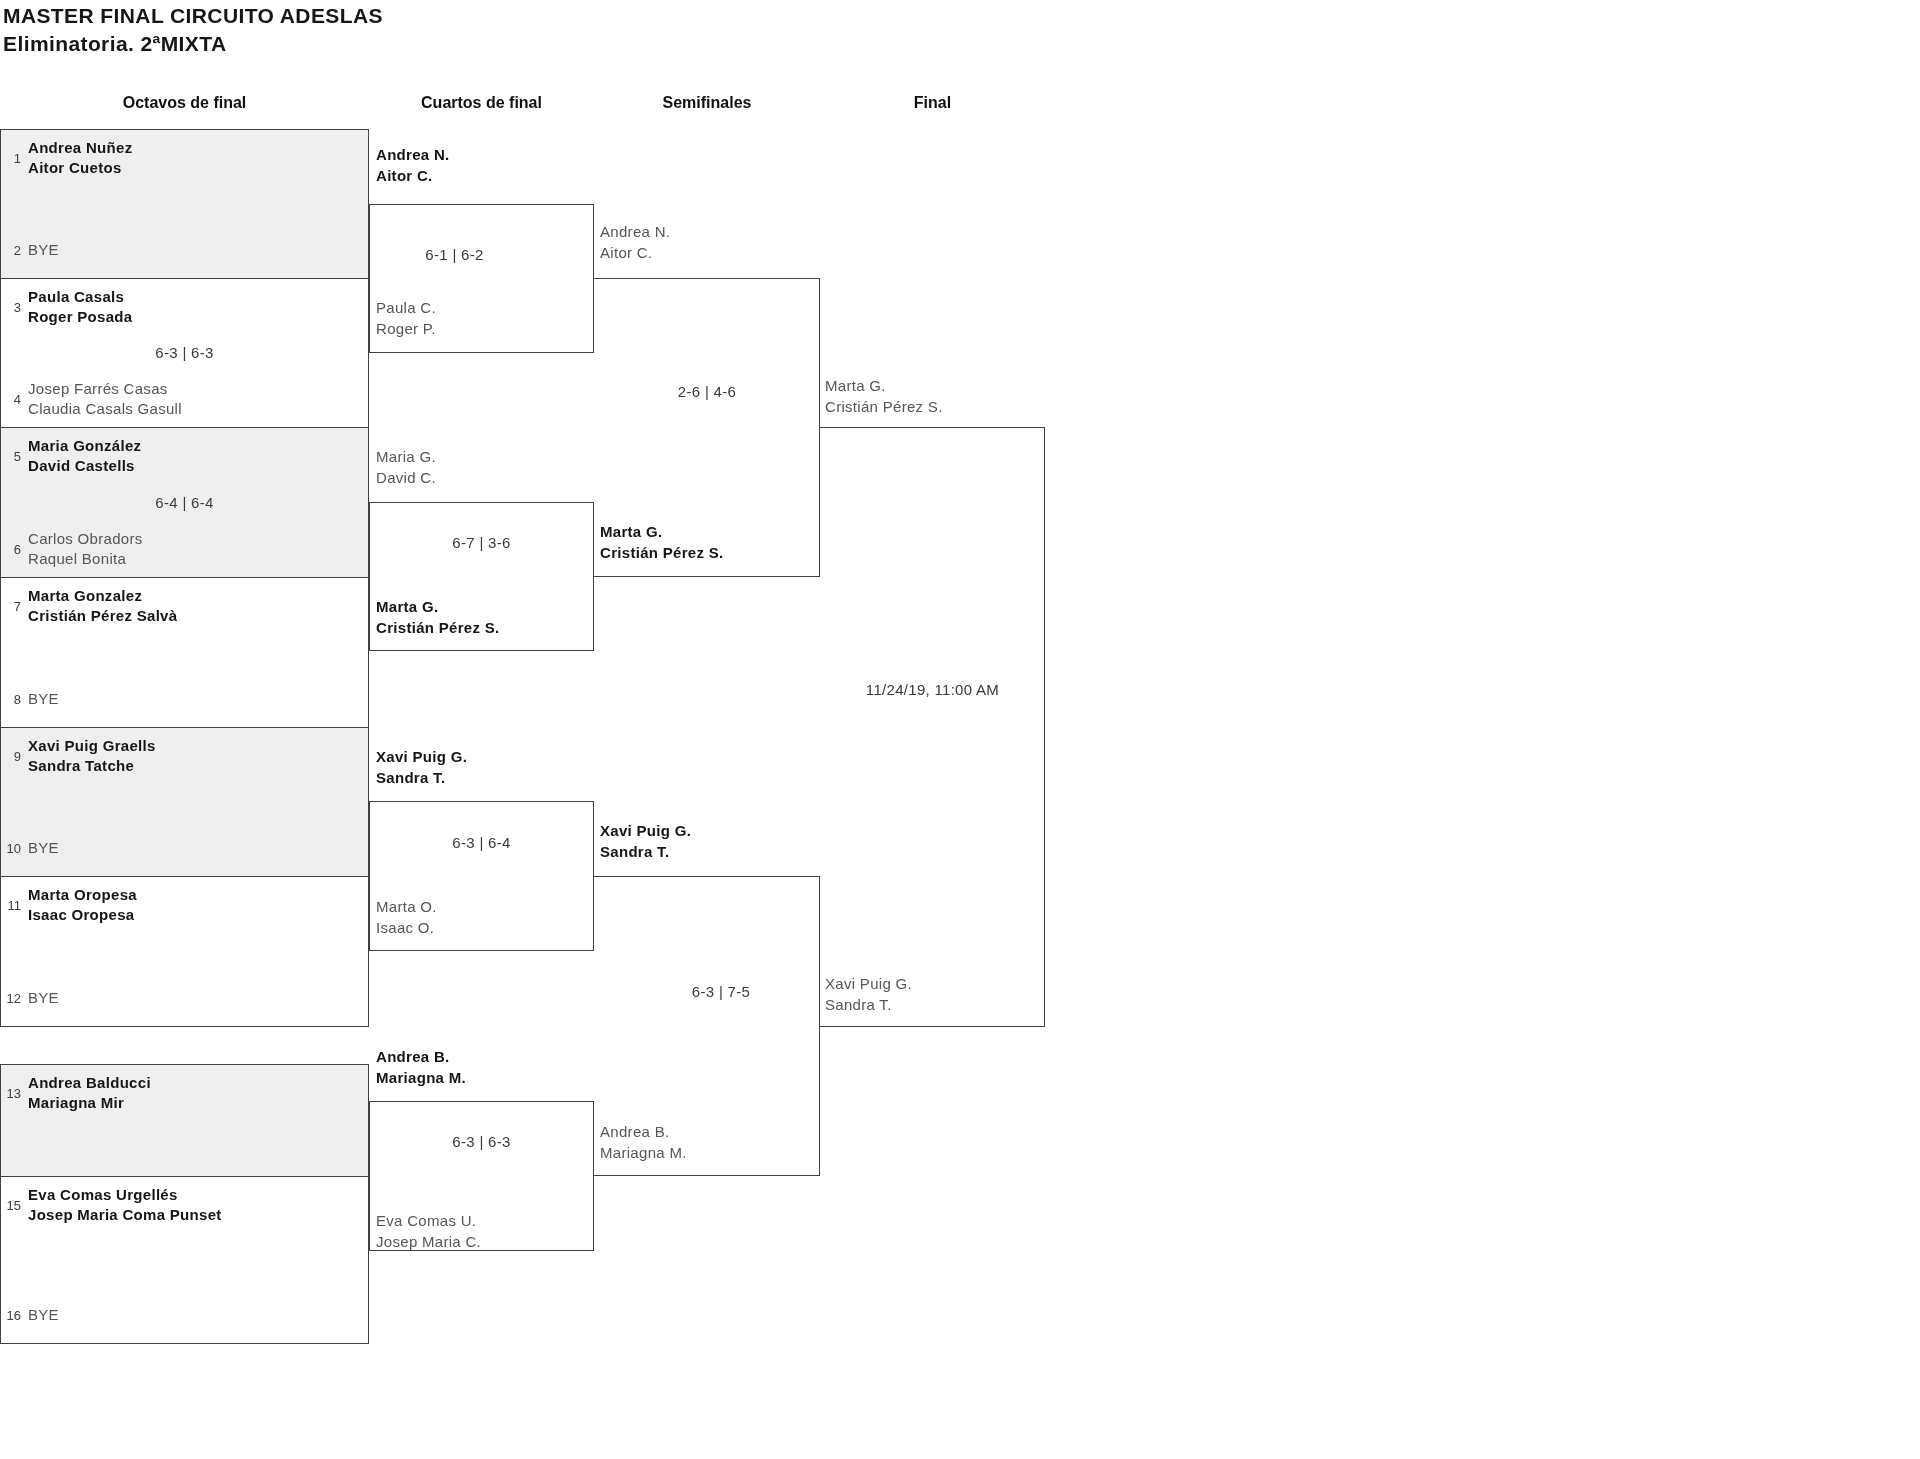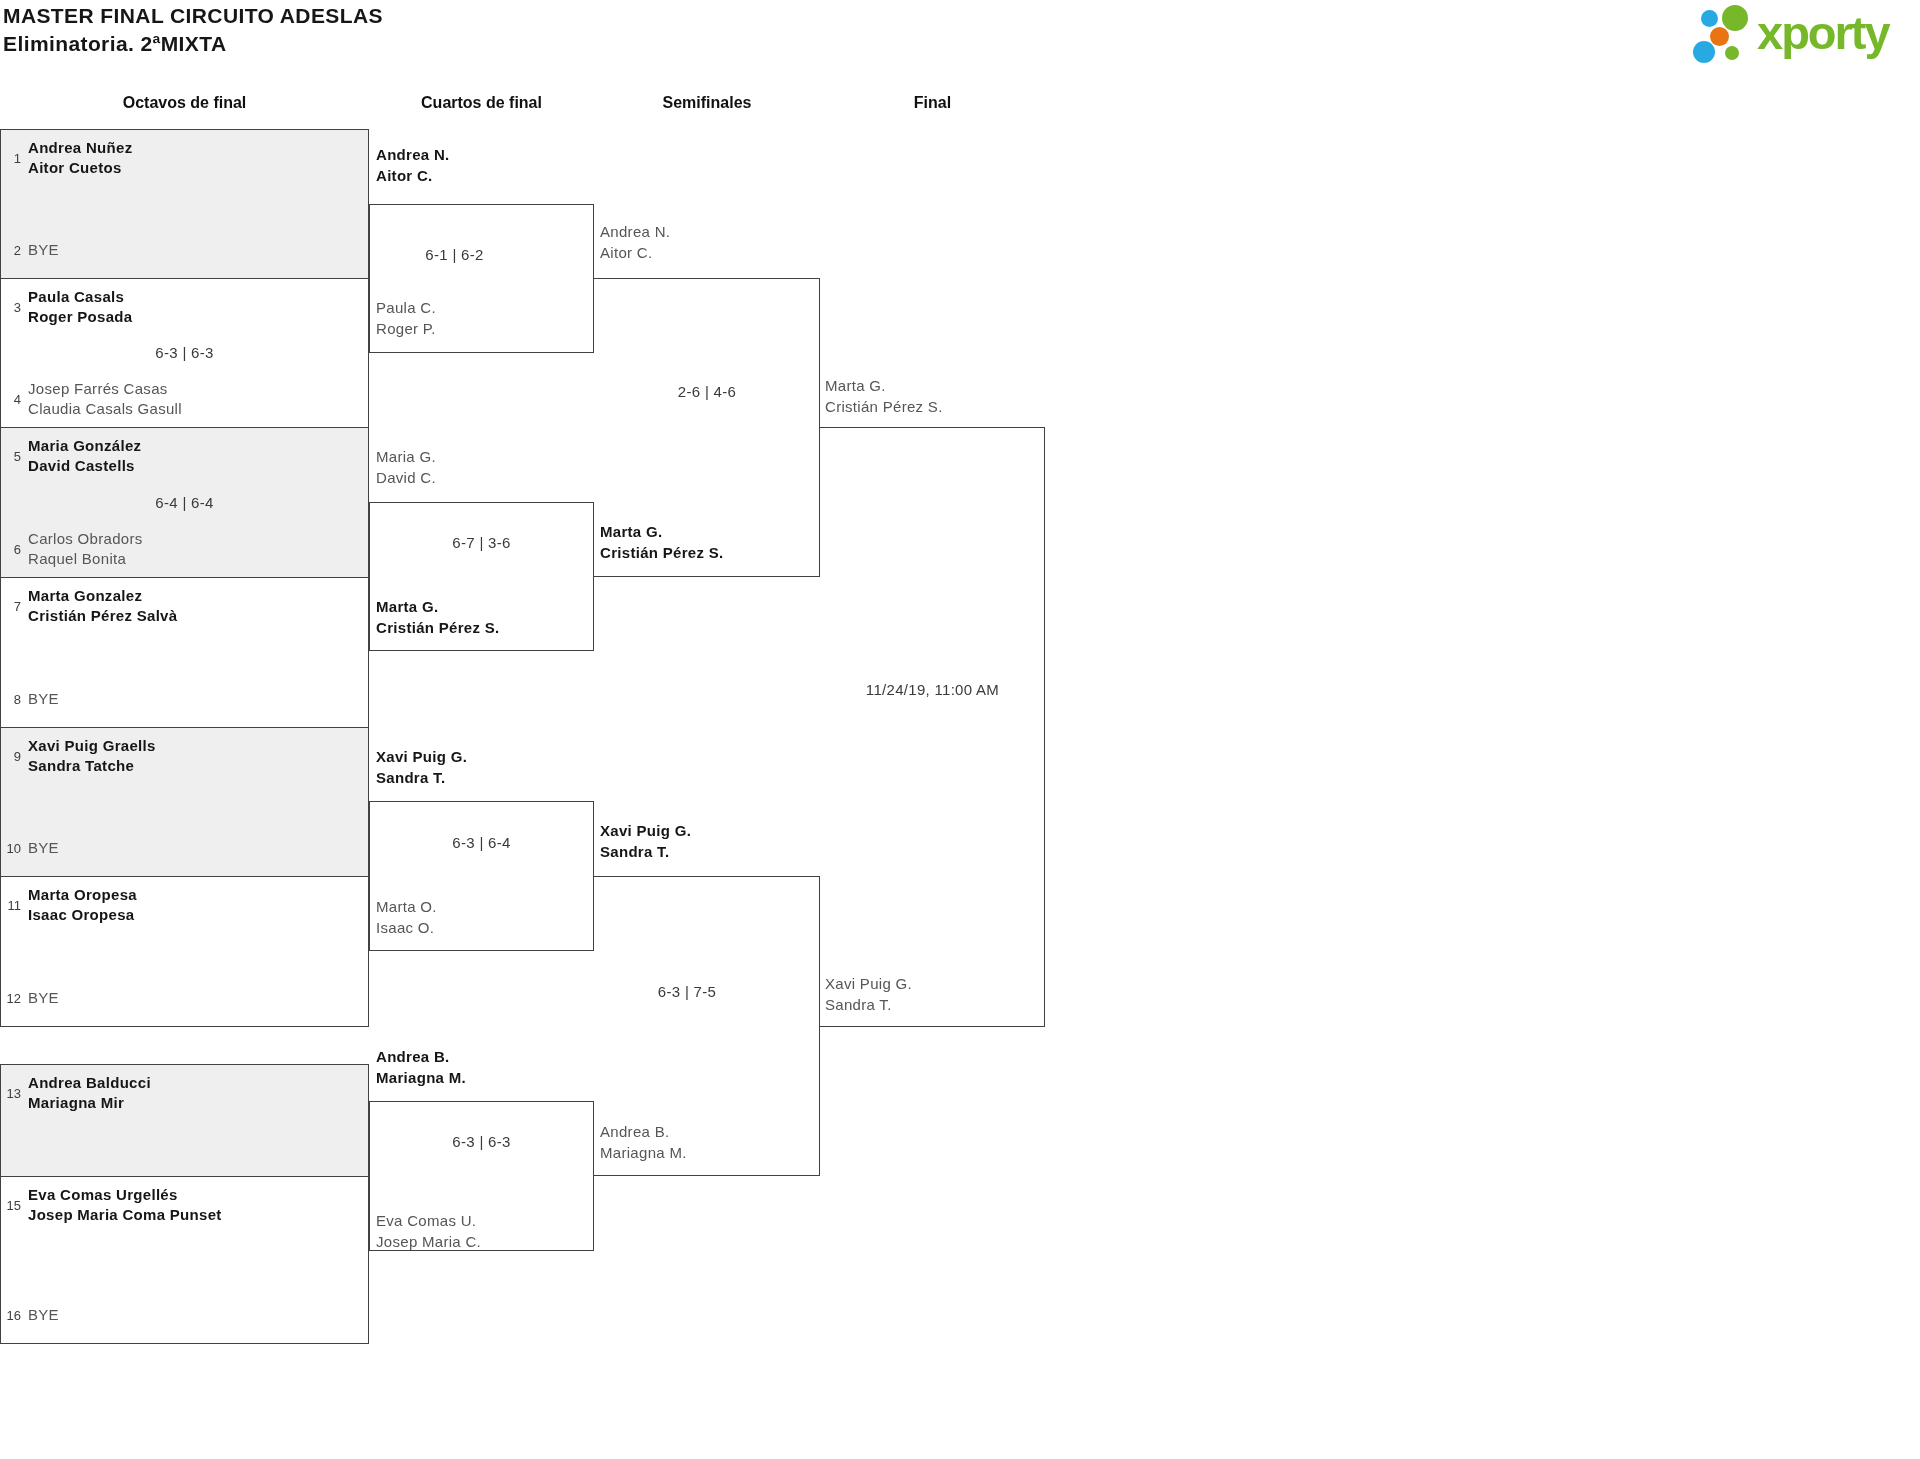--- a/index.html
+++ b/index.html
@@ -34,28 +34,20 @@
         letter-spacing:-2px;color:#76b82a;}
 </style>
 </head>
 <body>
 
 <div class="page">
 
   <div class="title">MASTER FINAL CIRCUITO ADESLAS</div>
   <div class="subtitle">Eliminatoria. 2ªMIXTA</div>
 
-  <div class="logo">
-    <span class="dot" style="left:11px;top:10px;width:17px;height:17px;background:#29a9e1;"></span>
-    <span class="dot" style="left:32px;top:5px;width:26px;height:26px;background:#76b82a;"></span>
-    <span class="dot" style="left:20px;top:27px;width:19px;height:19px;background:#e87511;"></span>
-    <span class="dot" style="left:3px;top:41px;width:22px;height:22px;background:#29a9e1;"></span>
-    <span class="dot" style="left:35px;top:46px;width:14px;height:14px;background:#76b82a;"></span>
-    <span class="wordmark">xporty</span>
-  </div>
 
   <div class="col-head" style="left:0;width:369px;">Octavos de final</div>
   <div class="col-head" style="left:369px;width:225px;">Cuartos de final</div>
   <div class="col-head" style="left:594px;width:226px;">Semifinales</div>
   <div class="col-head" style="left:820px;width:225px;">Final</div>
 
   <div class="match shaded" style="top:129px;height:150px;">
     <div class="team t1">
       <span class="seed">1</span>
       <div class="tnames w">
@@ -252,21 +244,21 @@
   <div class="lbl w" style="left:600px;top:521px;">
     <div>Marta G.</div>
       <div>Cristián Pérez S.</div>
   </div>
 
   <div class="box open-left" style="left:594px;top:876px;width:226px;height:300px;"></div>
   <div class="lbl w" style="left:600px;top:820px;">
     <div>Xavi Puig G.</div>
       <div>Sandra T.</div>
   </div>
-  <div class="score" style="left:574px;top:982px;width:226px;">6-3 | 7-5</div>
+  <div class="score" style="left:608px;top:982px;width:226px;">6-3 | 7-5</div>
   <div class="lbl r" style="left:600px;top:1121px;">
     <div>Andrea B.</div>
       <div>Mariagna M.</div>
   </div>
 
   <div class="box open-left" style="left:820px;top:427px;width:225px;height:600px;"></div>
   <div class="lbl r" style="left:825px;top:375px;">
     <div>Marta G.</div>
       <div>Cristián Pérez S.</div>
   </div>

